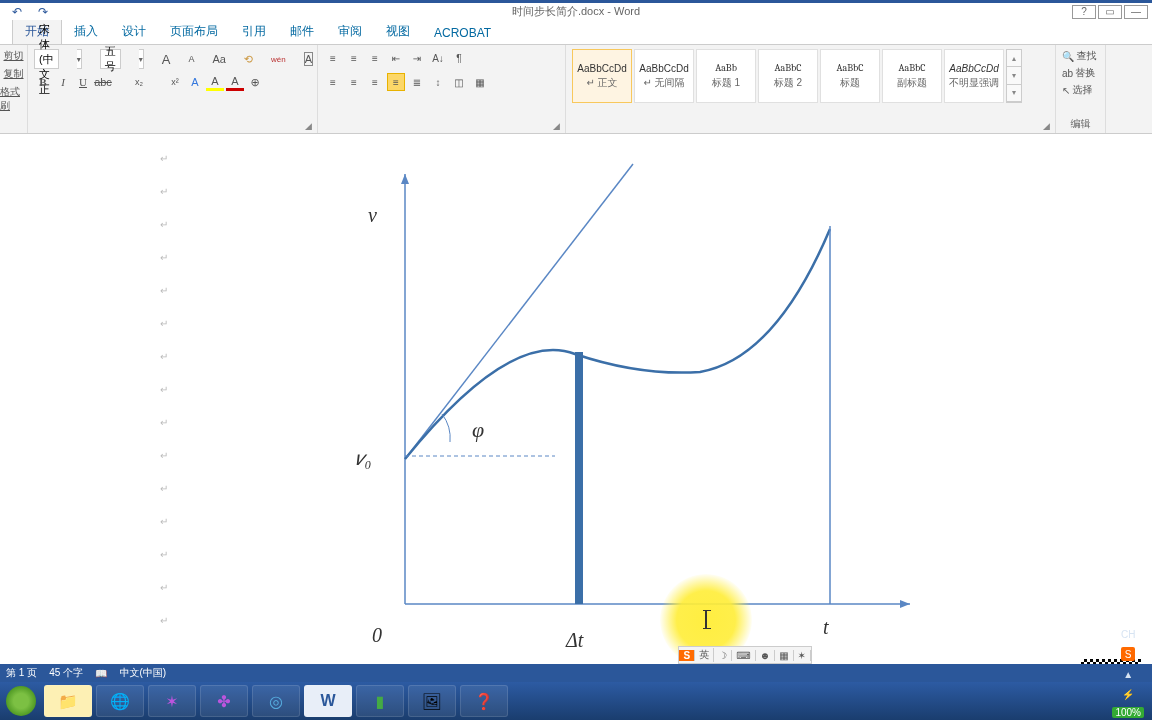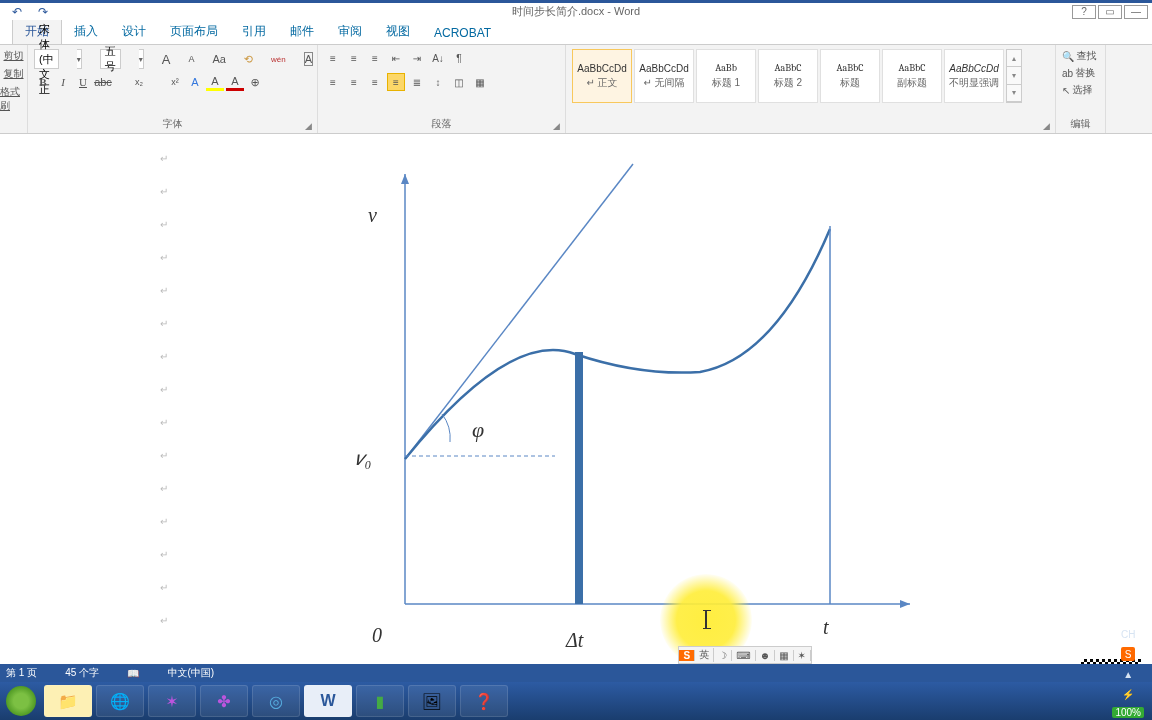--- a/index.html
+++ b/index.html
@@ -69,21 +69,21 @@
 .diagram svg { position: absolute; left: 0; top: 0; }
 .axis-label { position: absolute; font-family: "Times New Roman", serif; font-style: italic; font-size: 20px; color: #333; }
 
 .highlight { position: absolute; left: 660px; top: 440px; width: 92px; height: 92px; background: radial-gradient(circle, rgba(255,237,55,0.95) 0%, rgba(255,237,55,0.9) 45%, rgba(255,237,55,0) 72%); border-radius: 50%; }
 .cursor-I { position: absolute; left: 705px; top: 477px; width: 2px; height: 18px; border-left: 1px solid #333; border-right: 1px solid #333; }
 .cursor-I:before, .cursor-I:after { content: ""; position: absolute; width: 8px; height: 1px; border-top: 1px solid #333; left: -3px; }
 .cursor-I:before { top: -1px; }
 .cursor-I:after { bottom: -1px; }
 
 
-.statusbar { position: absolute; bottom: 38px; left: 0; right: 0; height: 18px; background: #2b579a; color: #fff; font-size: 10px; display: flex; align-items: center; padding: 0 6px; gap: 28px; }
+.statusbar { position: absolute; bottom: 38px; left: 0; right: 0; height: 18px; background: #2b579a; color: #fff; font-size: 10px; display: flex; align-items: center; padding: 0 6px; gap: 12px; }
 .statusbar .spacer { flex: 1; }
 .video-ctrl { background: #fff; color: #333; display: flex; align-items: center; gap: 8px; padding: 0 6px; height: 18px; margin-bottom: -1px; position: absolute; bottom: 38px; right: 0; font-size: 10px; }
 .video-ctrl .rec { width: 8px; height: 8px; border-radius: 50%; background: #d33; }
 
 
 .taskbar { position: absolute; bottom: 0; left: 0; right: 0; height: 38px; background: linear-gradient(180deg, #2d5ba3 0%, #1a3d6e 100%); display: flex; align-items: center; }
 .task-item { width: 48px; height: 32px; margin: 0 2px; border-radius: 3px; display: flex; align-items: center; justify-content: center; background: rgba(255,255,255,0.08); border: 1px solid rgba(255,255,255,0.12); }
 .start { background: radial-gradient(circle, #7cc043 35%, #2b7a0b 100%); border-radius: 50%; width: 30px; height: 30px; margin: 0 6px; }
 .tray { margin-left: auto; display: flex; align-items: center; gap: 6px; padding-right: 8px; color: #d7e4f3; font-size: 10px; flex-direction: column; }
 .tray-ico { width: 14px; height: 14px; display: inline-flex; align-items: center; justify-content: center; }
@@ -148,21 +148,20 @@
       <div class="font-btn italic">I</div>
       <div class="font-btn underline">U</div>
       <div class="font-btn strike">abc</div>
       <div class="font-btn sub">x₂</div>
       <div class="font-btn sub">x²</div>
       <div class="font-btn" style="color:#37d">A</div>
       <div class="font-btn" style="border-bottom:3px solid #ff0">A</div>
       <div class="font-btn" style="border-bottom:3px solid #c00">A</div>
       <div class="font-btn">⊕</div>
     </div>
-    <div class="label">字体</div>
     <div class="dialog-launch">◢</div>
   </div>
 
   <div class="ribbon-group para-group">
     <div class="para-row">
       <div class="para-btn">≡</div>
       <div class="para-btn">≡</div>
       <div class="para-btn">≡</div>
       <div class="para-btn">⇤</div>
       <div class="para-btn">⇥</div>
@@ -172,21 +171,20 @@
     <div class="para-row" style="margin-top:6px">
       <div class="para-btn">≡</div>
       <div class="para-btn">≡</div>
       <div class="para-btn">≡</div>
       <div class="para-btn active">≡</div>
       <div class="para-btn">≣</div>
       <div class="para-btn">↕</div>
       <div class="para-btn">◫</div>
       <div class="para-btn">▦</div>
     </div>
-    <div class="label">段落</div>
     <div class="dialog-launch">◢</div>
   </div>
 
   <div class="ribbon-group styles-group">
     <div class="styles-gallery" id="styles-gallery">
         <div class="style-item normal">
           <div class="preview style-preview-sm">AaBbCcDd</div>
           <div class="pname">↵ 正文</div>
         </div>
         <div class="style-item">

